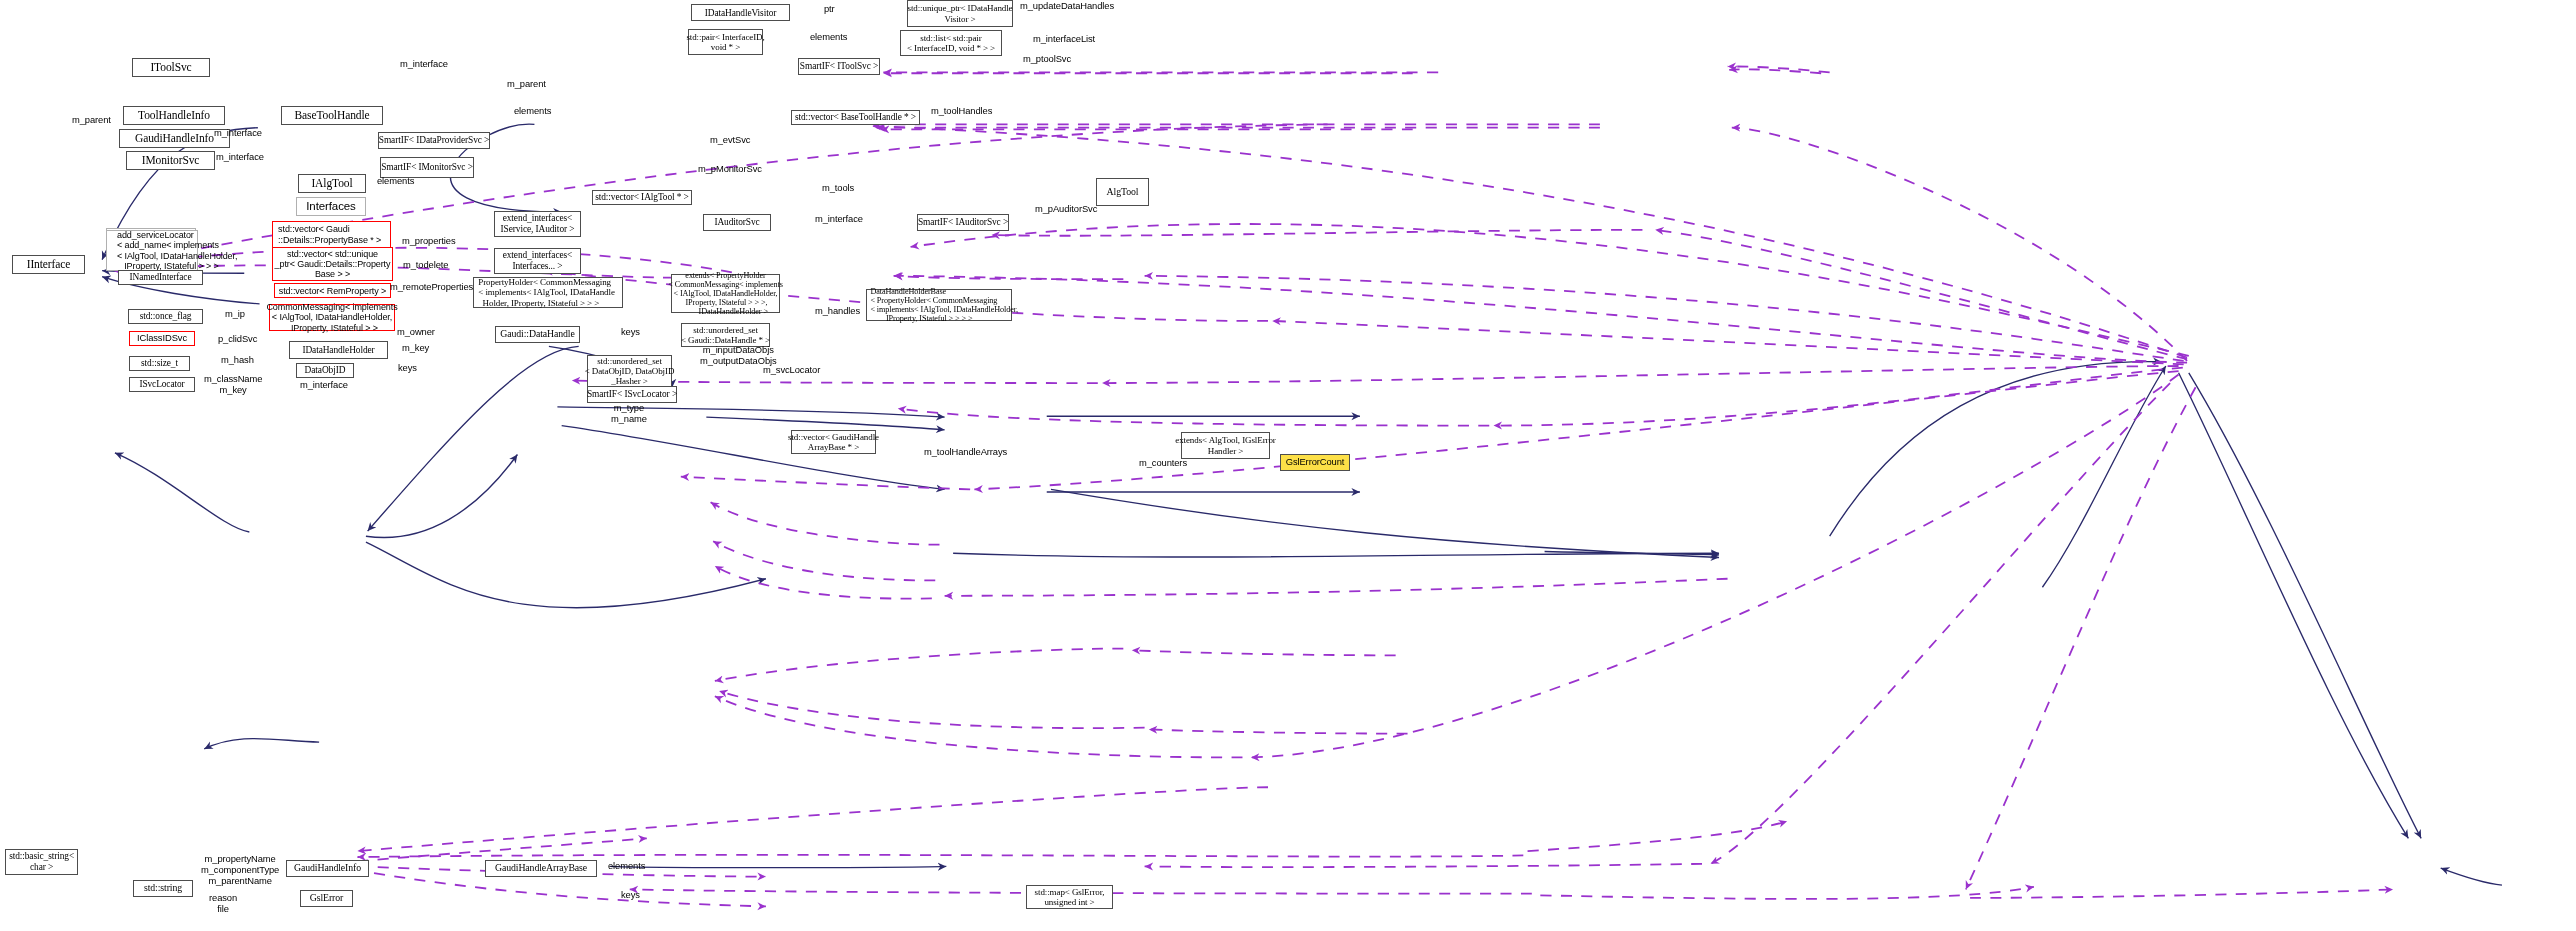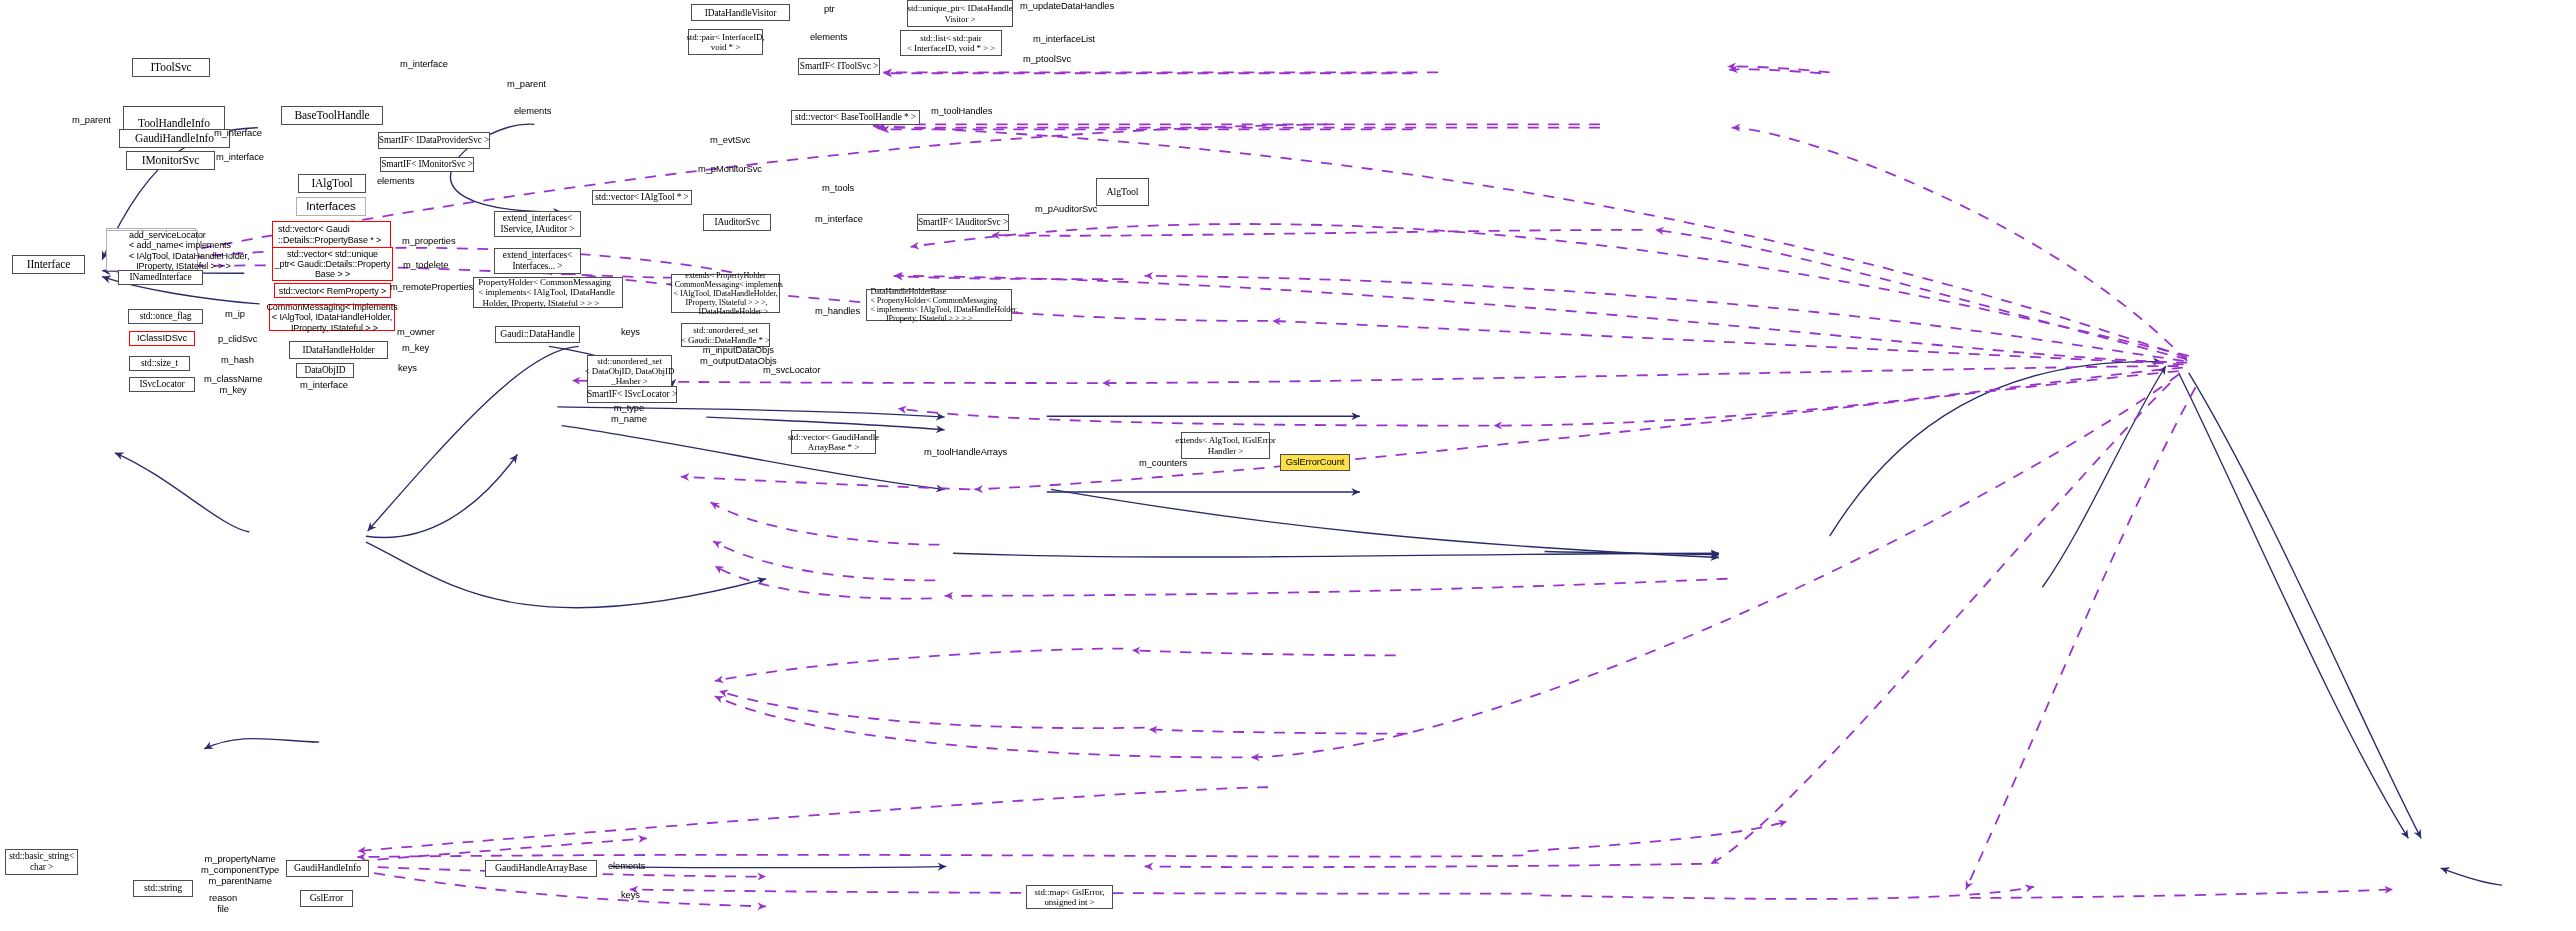--- a/index.html
+++ b/index.html
@@ -130,28 +130,28 @@
       <path d="M420,1018 C600,1025 800,1030 900,1030"></path>
       <path d="M416,1022 C550,1045 700,1060 900,1065"></path>
       <path d="M2315,1055 C2450,1055 2700,1050 2812,1045"></path>
       <path d="M2580,455 C2500,600 2400,850 2310,1045"></path>
       <path d="M1880,150 C1700,150 1300,150 1030,150"></path>
     </g>
   </svg>
 
   <div class="node thick" style="left:12px;top:255px;width:73px;height:19px;">IInterface</div>
   <div class="node thick" style="left:132px;top:58px;width:78px;height:19px;">IToolSvc</div>
-  <div class="node thick" style="left:123px;top:106px;width:102px;height:34px;">ToolHandleInfo</div>
+  <div class="node thick" style="left:123px;top:106px;width:102px;height:19px;">ToolHandleInfo</div>
   <div class="node thick" style="left:281px;top:106px;width:102px;height:19px;">BaseToolHandle</div>
   <div class="node thick" style="left:119px;top:129px;width:111px;height:19px;">GaudiHandleInfo</div>
   <div class="node thick" style="left:126px;top:151px;width:89px;height:19px;">IMonitorSvc</div>
   <div class="node thick" style="left:298px;top:174px;width:68px;height:19px;text-align:right;">IAlgTool</div>
   <div class="node grey-border" style="left:296px;top:197px;width:70px;height:19px;">Interfaces</div>
   <div class="node grey-border left" style="left:106px;top:228px;width:90px;height:0px;"></div>
-  <div class="node grey-border" style="left:106px;top:230px;width:92px;height:41px;font-size:9px;text-align:left;justify-content:flex-start;padding-left:22px;">add_serviceLocator
+  <div class="node grey-border" style="left:106px;top:230px;width:92px;height:41px;font-size:9px;text-align:left;justify-content:flex-start;padding-left:10px;">add_serviceLocator
 &lt; add_name&lt; implements
 &lt; IAlgTool, IDataHandleHolder,
    IProperty, IStateful &gt; &gt; &gt;</div>
   <div class="node thick" style="left:118px;top:270px;width:85px;height:15.3px;font-size:9.4px;">INamedInterface</div>
   <div class="node red" style="left:272px;top:221px;width:119px;height:27px;font-size:9px;text-align:left;justify-content:flex-start;padding-left:5.1px;">std::vector&lt; Gaudi
 ::Details::PropertyBase * &gt;</div>
   <div class="node red" style="left:272px;top:247px;width:121px;height:34px;font-size:9px;text-align:center;">std::vector&lt; std::unique
 _ptr&lt; Gaudi::Details::Property
 Base &gt; &gt;</div>
   <div class="node red" style="left:274px;top:283px;width:117px;height:15.3px;font-size:9px;">std::vector&lt; RemProperty &gt;</div>
@@ -176,21 +176,21 @@
   <div class="node thick" style="left:587px;top:355px;width:85px;height:32px;font-size:9px;">std::unordered_set
 &lt; DataObjID, DataObjID
 _Hasher &gt;</div>
   <div class="node thick" style="left:587px;top:386px;width:90px;height:17px;font-size:9.4px;">SmartIF&lt; ISvcLocator &gt;</div>
   <div class="node thick" style="left:485px;top:860px;width:112px;height:17px;font-size:9.8px;">GaudiHandleArrayBase</div>
   <div class="node thick" style="left:691px;top:4.3px;width:99px;height:17px;font-size:9.4px;">IDataHandleVisitor</div>
   <div class="node thick" style="left:688px;top:29px;width:75px;height:25.5px;font-size:9px;">std::pair&lt; InterfaceID,
 void * &gt;</div>
   <div class="node thick" style="left:798px;top:58px;width:82px;height:17px;font-size:9.4px;">SmartIF&lt; IToolSvc &gt;</div>
   <div class="node thick" style="left:378px;top:132px;width:112px;height:17px;font-size:9.4px;">SmartIF&lt; IDataProviderSvc &gt;</div>
-  <div class="node thick" style="left:380px;top:157px;width:94px;height:15px;font-size:9.4px;">SmartIF&lt; IMonitorSvc &gt;</div>
+  <div class="node thick" style="left:380px;top:157px;width:94px;height:21px;font-size:9.4px;">SmartIF&lt; IMonitorSvc &gt;</div>
   <div class="node thick" style="left:592px;top:190px;width:100px;height:15.3px;font-size:9.4px;">std::vector&lt; IAlgTool * &gt;</div>
   <div class="node thick" style="left:494px;top:211px;width:87px;height:25.5px;font-size:9.4px;">extend_interfaces&lt;
 IService, IAuditor &gt;</div>
   <div class="node thick" style="left:494px;top:248px;width:87px;height:25.5px;font-size:9.4px;">extend_interfaces&lt;
 Interfaces... &gt;</div>
   <div class="node thick" style="left:703px;top:214px;width:68px;height:17px;font-size:9.4px;">IAuditorSvc</div>
   <div class="node thick" style="left:917px;top:214px;width:92px;height:17px;font-size:9.4px;">SmartIF&lt; IAuditorSvc &gt;</div>
   <div class="node thick" style="left:791px;top:110px;width:129px;height:15.3px;font-size:9.4px;">std::vector&lt; BaseToolHandle * &gt;</div>
   <div class="node thick" style="left:907px;top:0px;width:106px;height:27px;font-size:9px;">std::unique_ptr&lt; IDataHandle
 Visitor &gt;</div>

